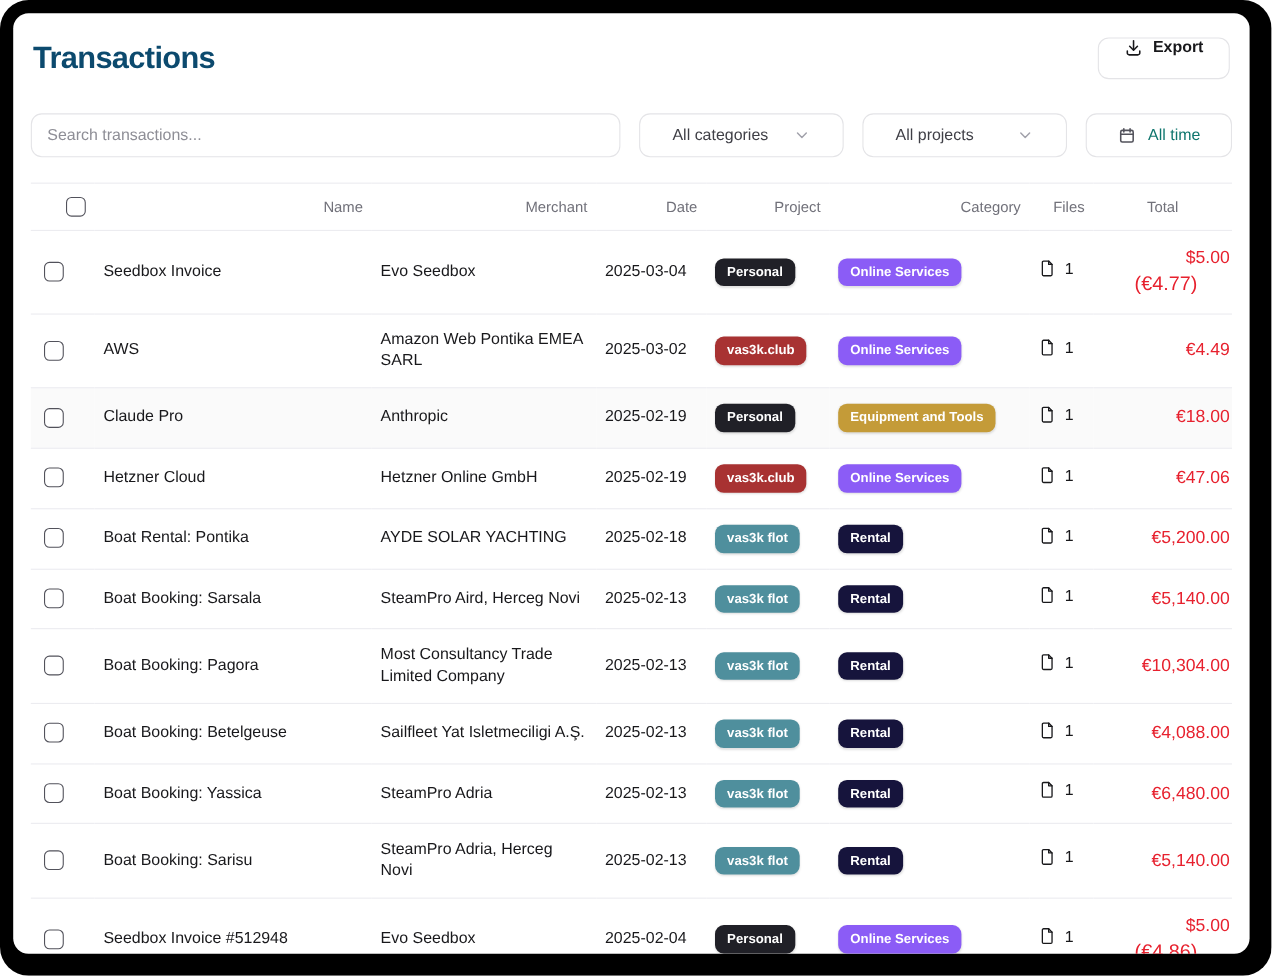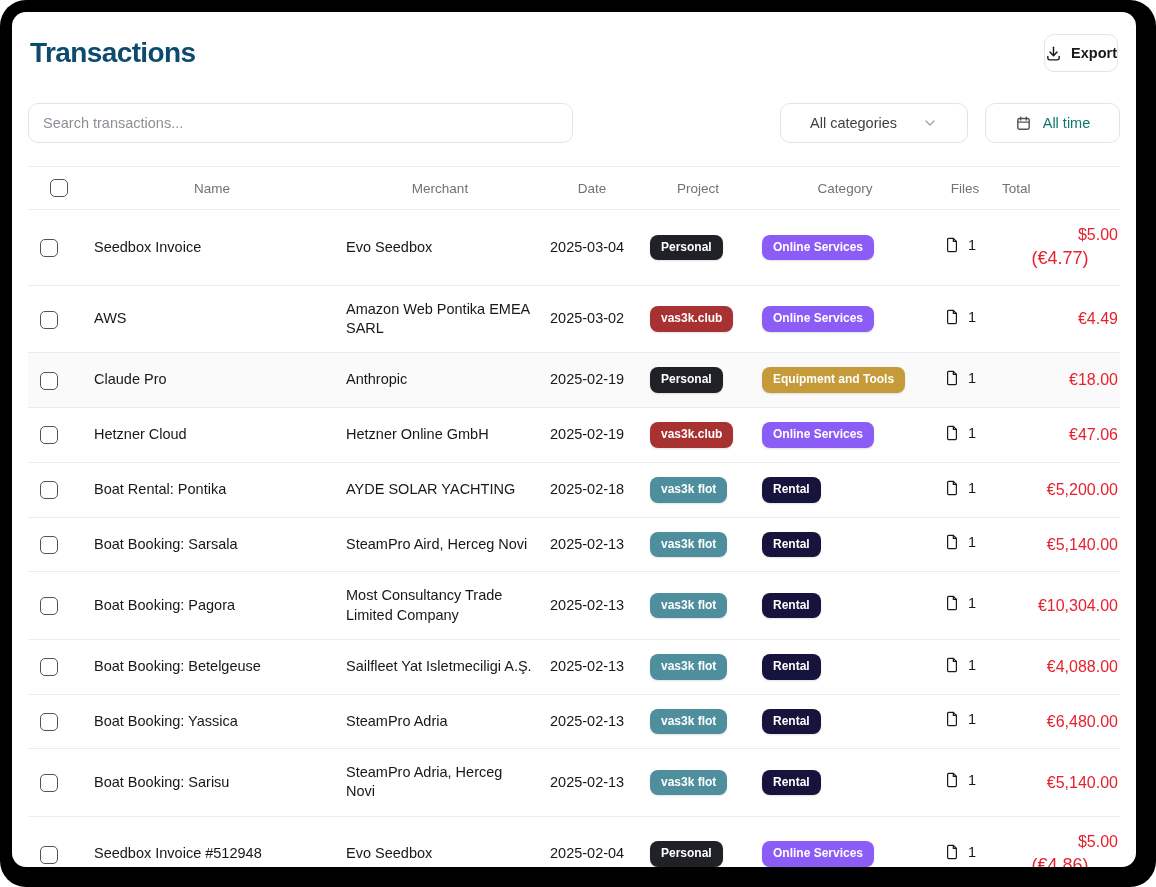--- a/index.html
+++ b/index.html
@@ -24,22 +24,22 @@
     border-radius: 14px;
     padding: 16px 16px 0 16px;
     overflow: hidden;
   }
 
   
   .topbar { display: flex; justify-content: space-between; align-items: center; margin: 6px 2px 0 2px; }
   .page-title { font-size: 28px; font-weight: 800; letter-spacing: -0.6px; color: #0c4a6e; margin: 0; }
   .actions { display: flex; gap: 10px; }
   .btn {
-    display: inline-flex; align-items: center; gap: 9px;
-    height: 38px; padding: 0 0;
+    display: inline-flex; align-items: flex-start; gap: 9px;
+    height: 38px; padding: 0 23px;
     border: 1px solid #e4e4e7; border-radius: 10px;
     background: #fff; color: #18181b;
     font-size: 14.5px; font-weight: 600; cursor: pointer;
     font-family: inherit;
   }
   .btn svg { flex: 0 0 auto; }
   .btn-dark {
     background: var(--btn-dark, #101014);
     border-color: var(--btn-dark, #101014);
     color: #fff; font-weight: 700;
@@ -66,26 +66,26 @@
     width: 135px; height: 40px; border: 1px solid #e4e4e7; border-radius: 10px;
     display: flex; align-items: center; justify-content: center; gap: 11px;
     font-size: 14.5px; color: #0f766e; background: #fff; cursor: pointer;
   }
   .chev { color: #a1a1aa; display: inline-flex; }
   .cal { color: #52525b; display: inline-flex; }
 
   
   table { width: 100%; border-collapse: collapse; margin-top: 23px; table-layout: fixed; }
   thead th {
-    font-size: 13.5px; font-weight: 400; color: #71717a; text-align: center;
+    font-size: 13.5px; font-weight: 400; color: #71717a; text-align: right;
     padding: 12px 8px;
     border-top: 1px solid #ececf0; border-bottom: 1px solid #ececf0;
     white-space: nowrap;
   }
-  thead th.th-total { text-align: left; }
+  thead th.th-total { text-align: center; }
   tbody td {
     padding: 14px 8px;
     border-bottom: 1px solid #ececf0;
     font-size: 14.5px; color: #18181b;
     vertical-align: middle; line-height: 1.32;
   }
   tr.highlight td { background: #fafafa; }
   .cell-check, thead th.th-check { padding-left: 12px; }
   .checkbox {
     width: 18px; height: 18px;
@@ -122,20 +122,28 @@
           </span>
           <span>Export</span>
         </button>
       </div>
     </div>
 
     <div class="filters">
       <input class="search" type="text" placeholder="Search transactions..." style="">
       <div class="select select-categories">
         <span>All categories</span>
+        <span class="chev">
+          <svg width="16" height="16" viewBox="0 0 24 24" fill="none" stroke="currentColor" stroke-width="2" stroke-linecap="round" stroke-linejoin="round">
+              <path d="M6 9l6 6 6-6"></path>
+            </svg>
+        </span>
+      </div>
+      <div class="select select-projects">
+        <span>All projects</span>
         <span class="chev">
           <svg width="16" height="16" viewBox="0 0 24 24" fill="none" stroke="currentColor" stroke-width="2" stroke-linecap="round" stroke-linejoin="round">
               <path d="M6 9l6 6 6-6"></path>
             </svg>
         </span>
       </div>
       <button class="time-btn">
         <span class="cal">
           <svg width="17" height="17" viewBox="0 0 24 24" fill="none" stroke="currentColor" stroke-width="2" stroke-linecap="round" stroke-linejoin="round">
               <rect x="4" y="5" width="16" height="15" rx="2"></rect>

